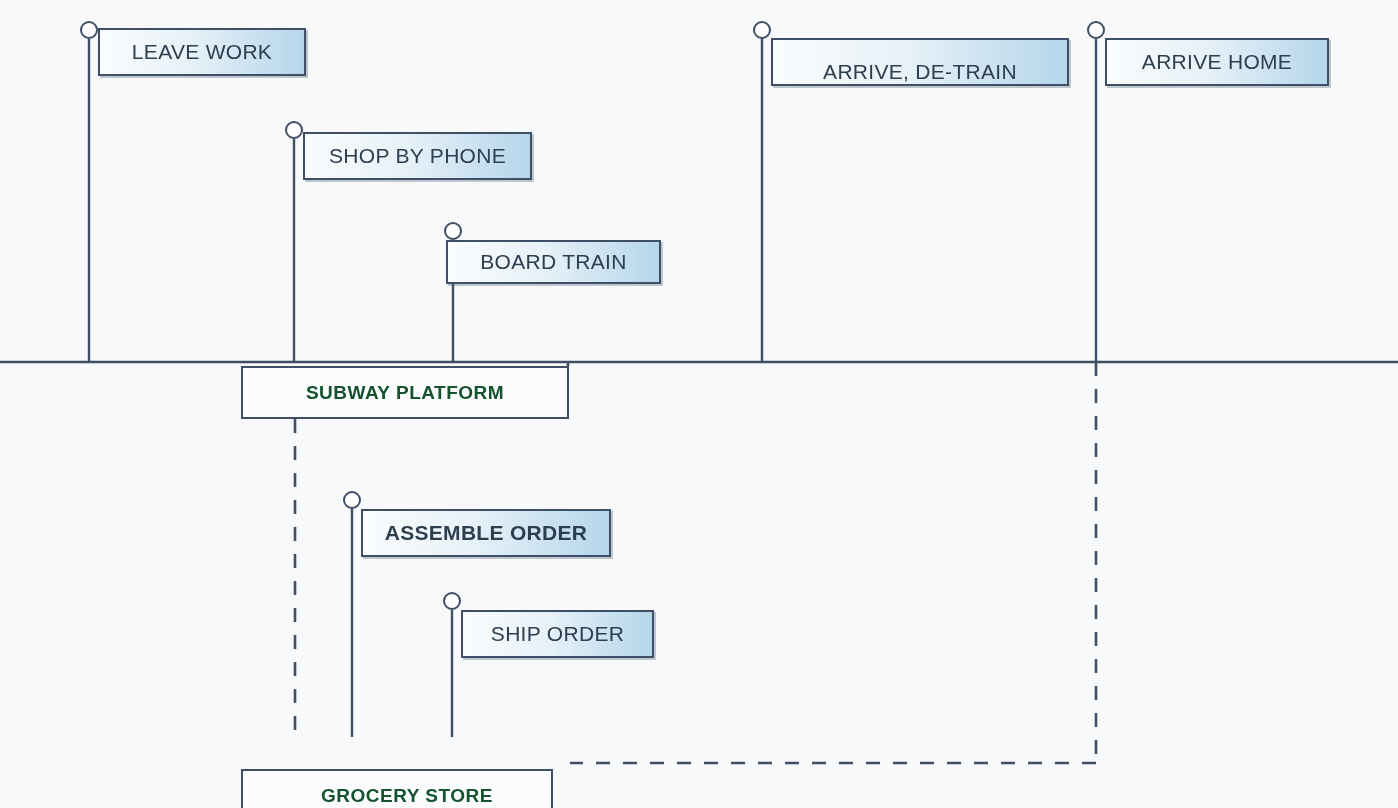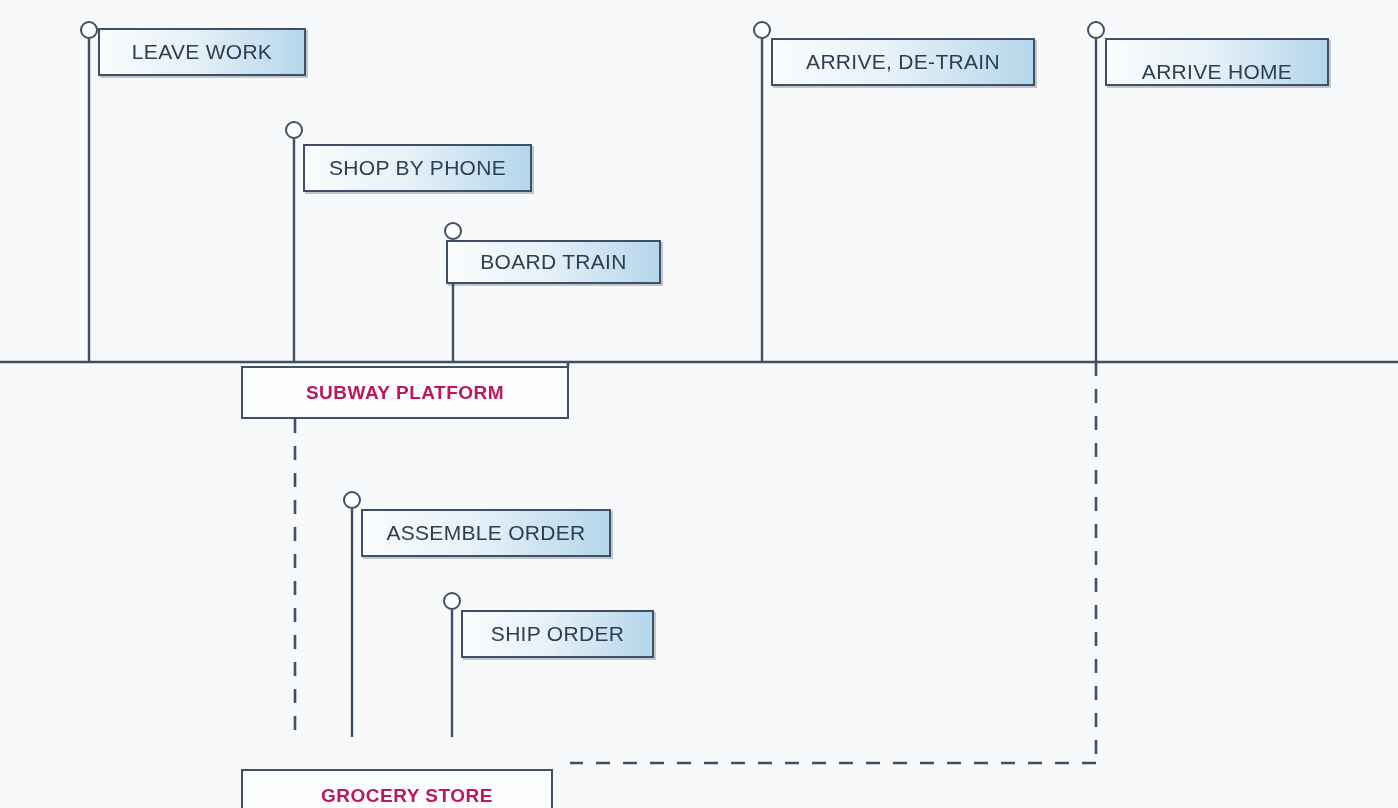--- a/index.html
+++ b/index.html
@@ -40,21 +40,21 @@
     box-shadow: 2px 2px 0 rgba(63,79,102,0.30);
   }
   .lane-box {
     position: absolute;
     box-sizing: border-box;
     border: 2px solid #3f4f66;
     background: #fbfcfd;
     display: flex;
     align-items: center;
     justify-content: center;
-    color: #be185d;
+    color: #14532d;
     font-size: 19px;
     font-weight: bold;
     letter-spacing: 0.5px;
     white-space: nowrap;
   }
   .marker-dot {
     position: absolute;
     width: 18px;
     height: 18px;
     box-sizing: border-box;
@@ -81,37 +81,37 @@
       <line x1="1096" y1="362" x2="1096" y2="763" stroke="#3f4f66" stroke-width="2.6" stroke-linecap="butt" stroke-dasharray="14 13"></line>
       <line x1="1096" y1="763" x2="570" y2="763" stroke="#3f4f66" stroke-width="2.6" stroke-linecap="butt" stroke-dasharray="14 13"></line>
       <line x1="568" y1="362" x2="568" y2="366" stroke="#3f4f66" stroke-width="2.6" stroke-linecap="butt"></line>
     </svg>
 
   <div id="node-layer">
       <div class="event-box" style="left: 98px; top: 28px; width: 208px; height: 48px;">
         <span>LEAVE WORK</span>
       </div>
       <div class="marker-dot" style="left: 80px; top: 21px;"></div>
-      <div class="event-box" style="left: 303px; top: 144px; width: 229px; height: 48px;">
+      <div class="event-box" style="left: 303px; top: 132px; width: 229px; height: 48px;">
         <span>SHOP BY PHONE</span>
       </div>
       <div class="marker-dot" style="left: 285px; top: 121px;"></div>
       <div class="event-box" style="left: 446px; top: 240px; width: 215px; height: 44px;">
         <span>BOARD TRAIN</span>
       </div>
       <div class="marker-dot" style="left: 444px; top: 222px;"></div>
-      <div class="event-box" style="left: 771px; top: 38px; width: 264px; height: 48px;">
+      <div class="event-box" style="left: 771px; top: 38px; width: 298px; height: 48px; align-items: flex-end;">
         <span>ARRIVE, DE-TRAIN</span>
       </div>
       <div class="marker-dot" style="left: 753px; top: 21px;"></div>
-      <div class="event-box" style="left: 1105px; top: 38px; width: 224px; height: 48px; align-items: flex-end;">
+      <div class="event-box" style="left: 1105px; top: 38px; width: 224px; height: 48px;">
         <span>ARRIVE HOME</span>
       </div>
       <div class="marker-dot" style="left: 1087px; top: 21px;"></div>
-      <div class="event-box" style="left: 361px; top: 509px; width: 250px; height: 48px;">
+      <div class="event-box" style="left: 361px; top: 509px; width: 250px; height: 48px; font-weight: bold;">
         <span>ASSEMBLE ORDER</span>
       </div>
       <div class="marker-dot" style="left: 343px; top: 491px;"></div>
       <div class="event-box" style="left: 461px; top: 610px; width: 193px; height: 48px; justify-content: center;">
         <span>SHIP ORDER</span>
       </div>
       <div class="marker-dot" style="left: 443px; top: 592px;"></div>
       <div class="lane-box" style="left: 241px; top: 366px; width: 328px; height: 53px;">
         <span>SUBWAY PLATFORM</span>
       </div>

